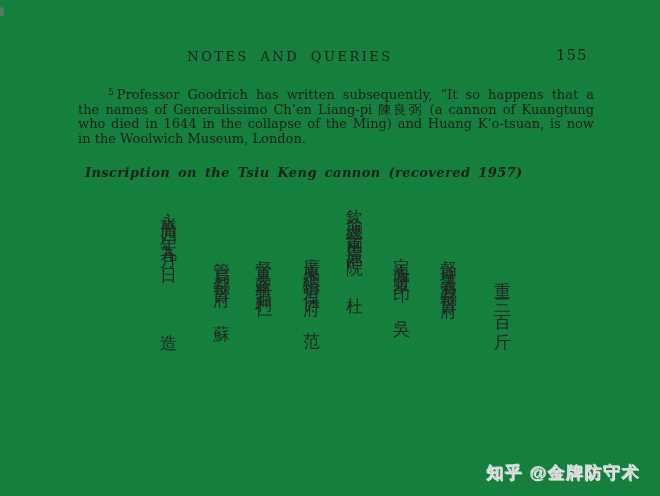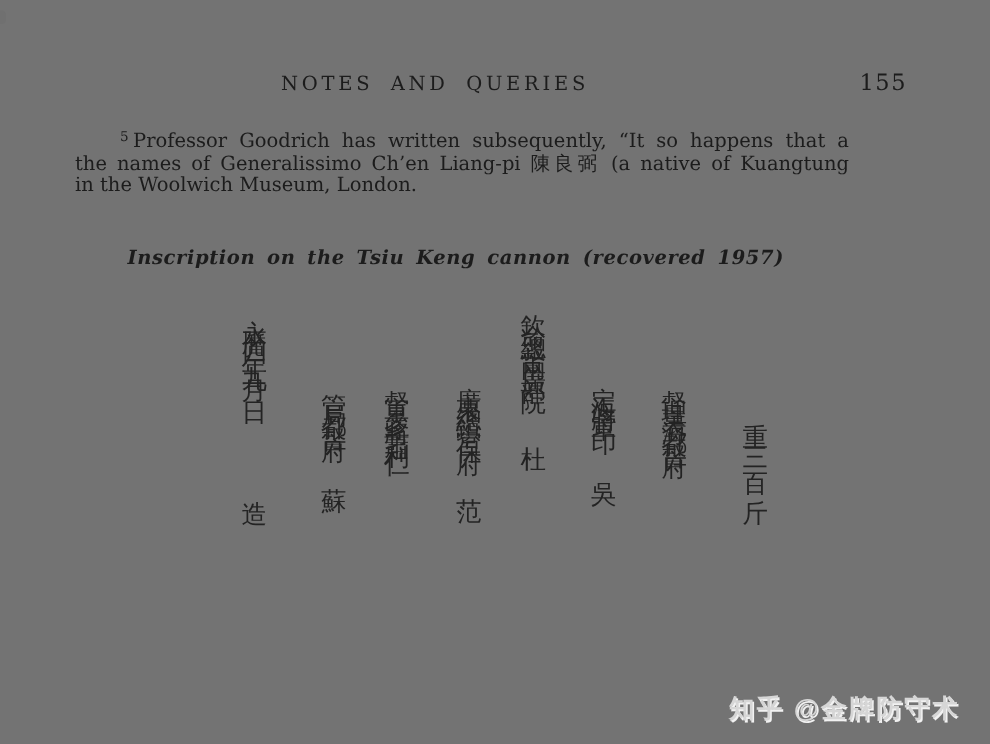--- a/index.html
+++ b/index.html
@@ -1,37 +1,37 @@
 <!DOCTYPE html>
 <html><head>
 <meta charset="utf-8">
 <style>
   html,body{margin:0;padding:0;background:#ffffff;}
   .page{
     position:relative;
     width:660px;height:496px;
-    background:#737373;
+    background:#15803d;
     font-family:"DejaVu Serif", serif;
     color:#1c1c1c;
     overflow:hidden;
   }
   
   .journal-title{
     position:absolute;top:49px;left:60px;width:460px;
     text-align:center;
     font-size:13px;letter-spacing:2.5px;word-spacing:5px;
     white-space:nowrap;
   }
   .page-number{
     position:absolute;top:46px;left:556px;
-    font-size:15px;letter-spacing:1px;margin-left:17px;
+    font-size:15px;letter-spacing:1px;
   }
   
   .footnote{
-    position:absolute;left:50px;top:85px;width:516px;
+    position:absolute;left:78px;top:85px;width:516px;
     font-size:13px;line-height:14.6px;
   }
   .fn-line{text-align:justify;text-align-last:justify;white-space:normal;}
   .fn-line.first{text-indent:30px;}
   .fn-line.last{text-align:right;text-align-last:left;}
   .fn-marker{font-size:9px;vertical-align:4px;margin-right:3px;}
   
   .caption{
     position:absolute;left:85px;top:165px;
     font-size:13px;font-style:italic;font-weight:bold;
@@ -84,21 +84,22 @@
 
   <div class="speck"></div>
 
   <div class="journal-title">NOTES AND QUERIES</div>
   <div class="page-number">155</div>
 
   <div class="footnote">
     <div class="fn-line first">
       <sup class="fn-marker">5</sup><span>Professor Goodrich has written subsequently, “It so happens that a</span>
     </div>
-    <div class="fn-line">the names of Generalissimo Ch’en Liang-pi 陳良弼  (a native of Kuangtung</div>
+    <div class="fn-line">the names of Generalissimo Ch’en Liang-pi 陳良弼  (a cannon of Kuangtung</div>
+    <div class="fn-line">who died in 1644 in the collapse of the Ming) and Huang K’o-tsuan, is now</div>
     <div class="fn-line last">in the Woolwich Museum, London.</div>
   </div>
 
   <div class="caption">Inscription on the Tsiu Keng cannon (recovered 1957)</div>
 
   <div class="col c1">
     <span>重三百斤</span><span class="sig"></span>
   </div>
   <div class="col c2">
     <span>督理裏海都督府</span><span class="sig"></span>

